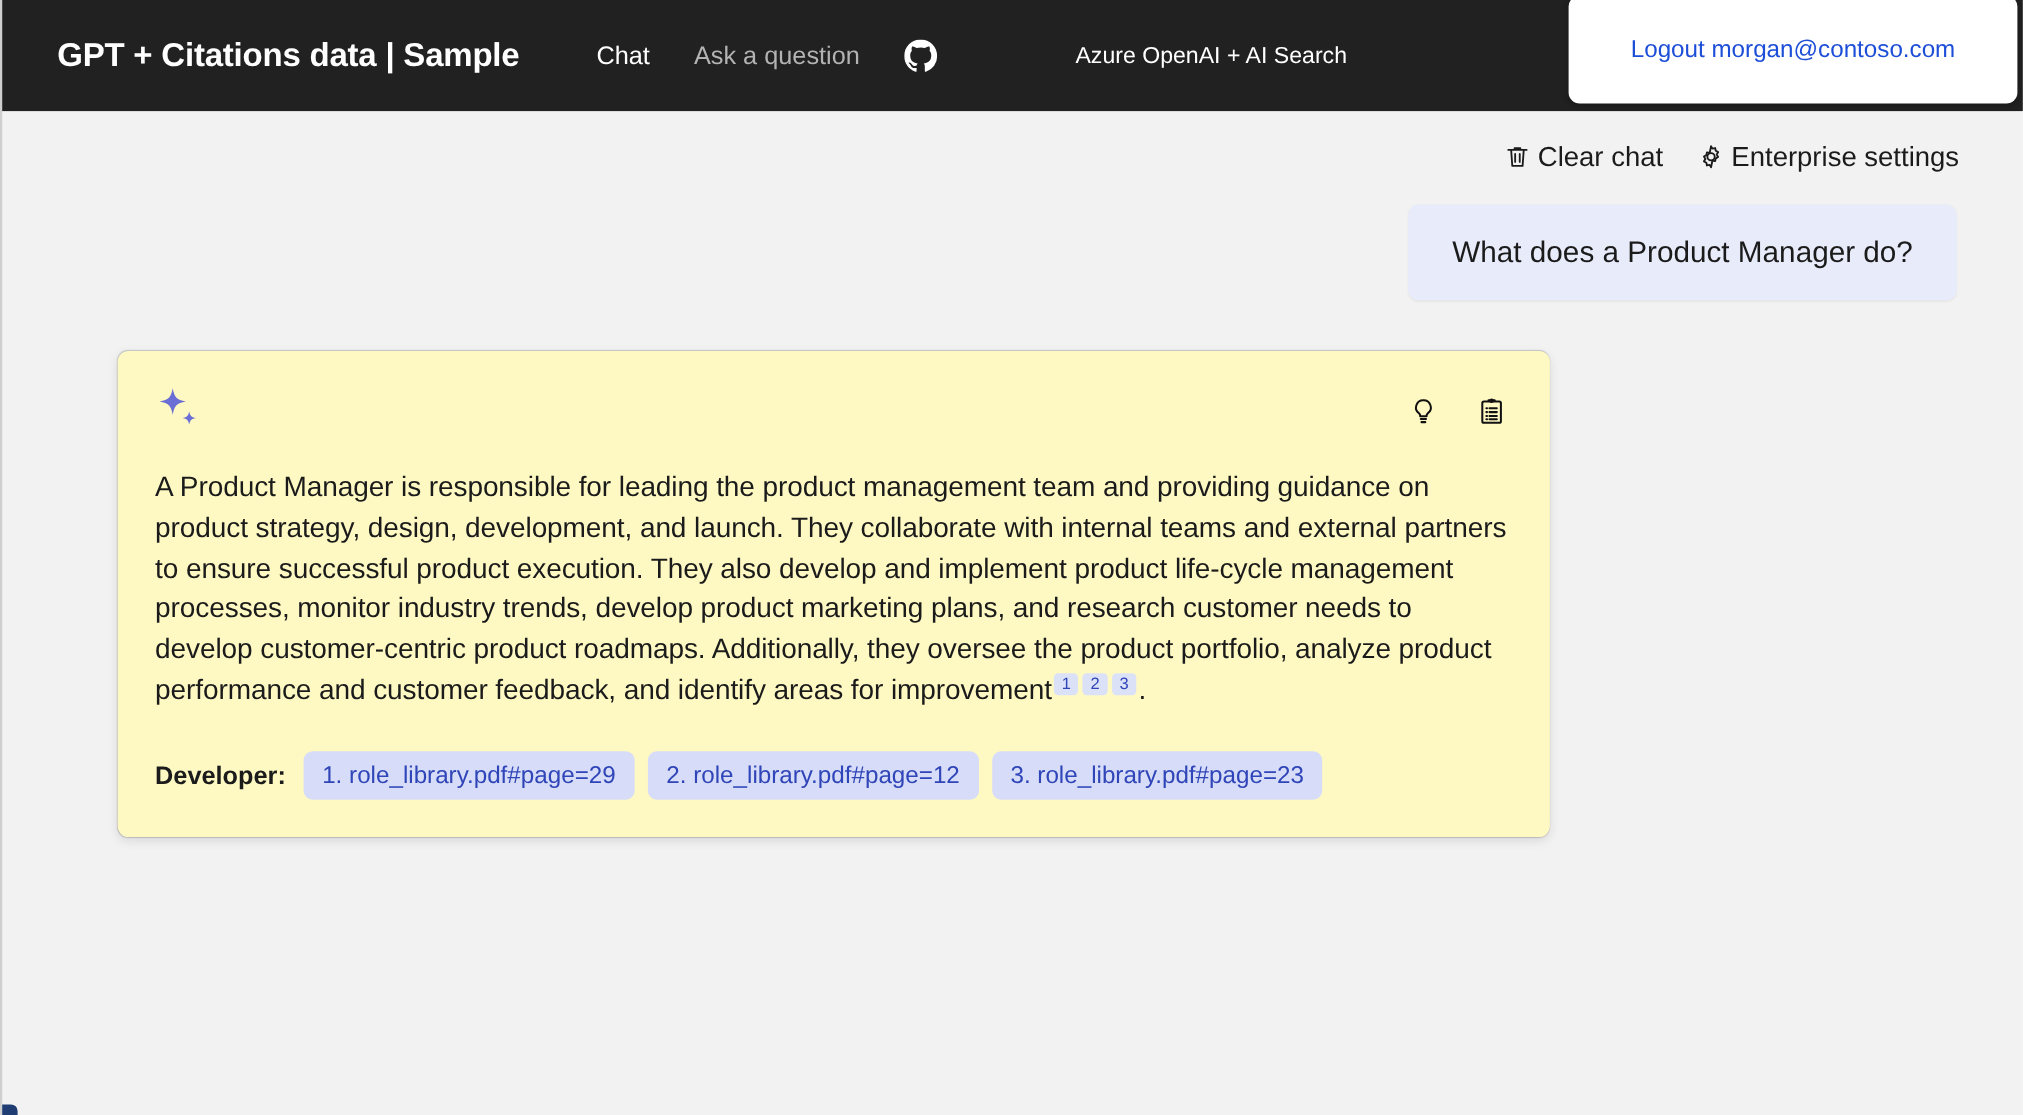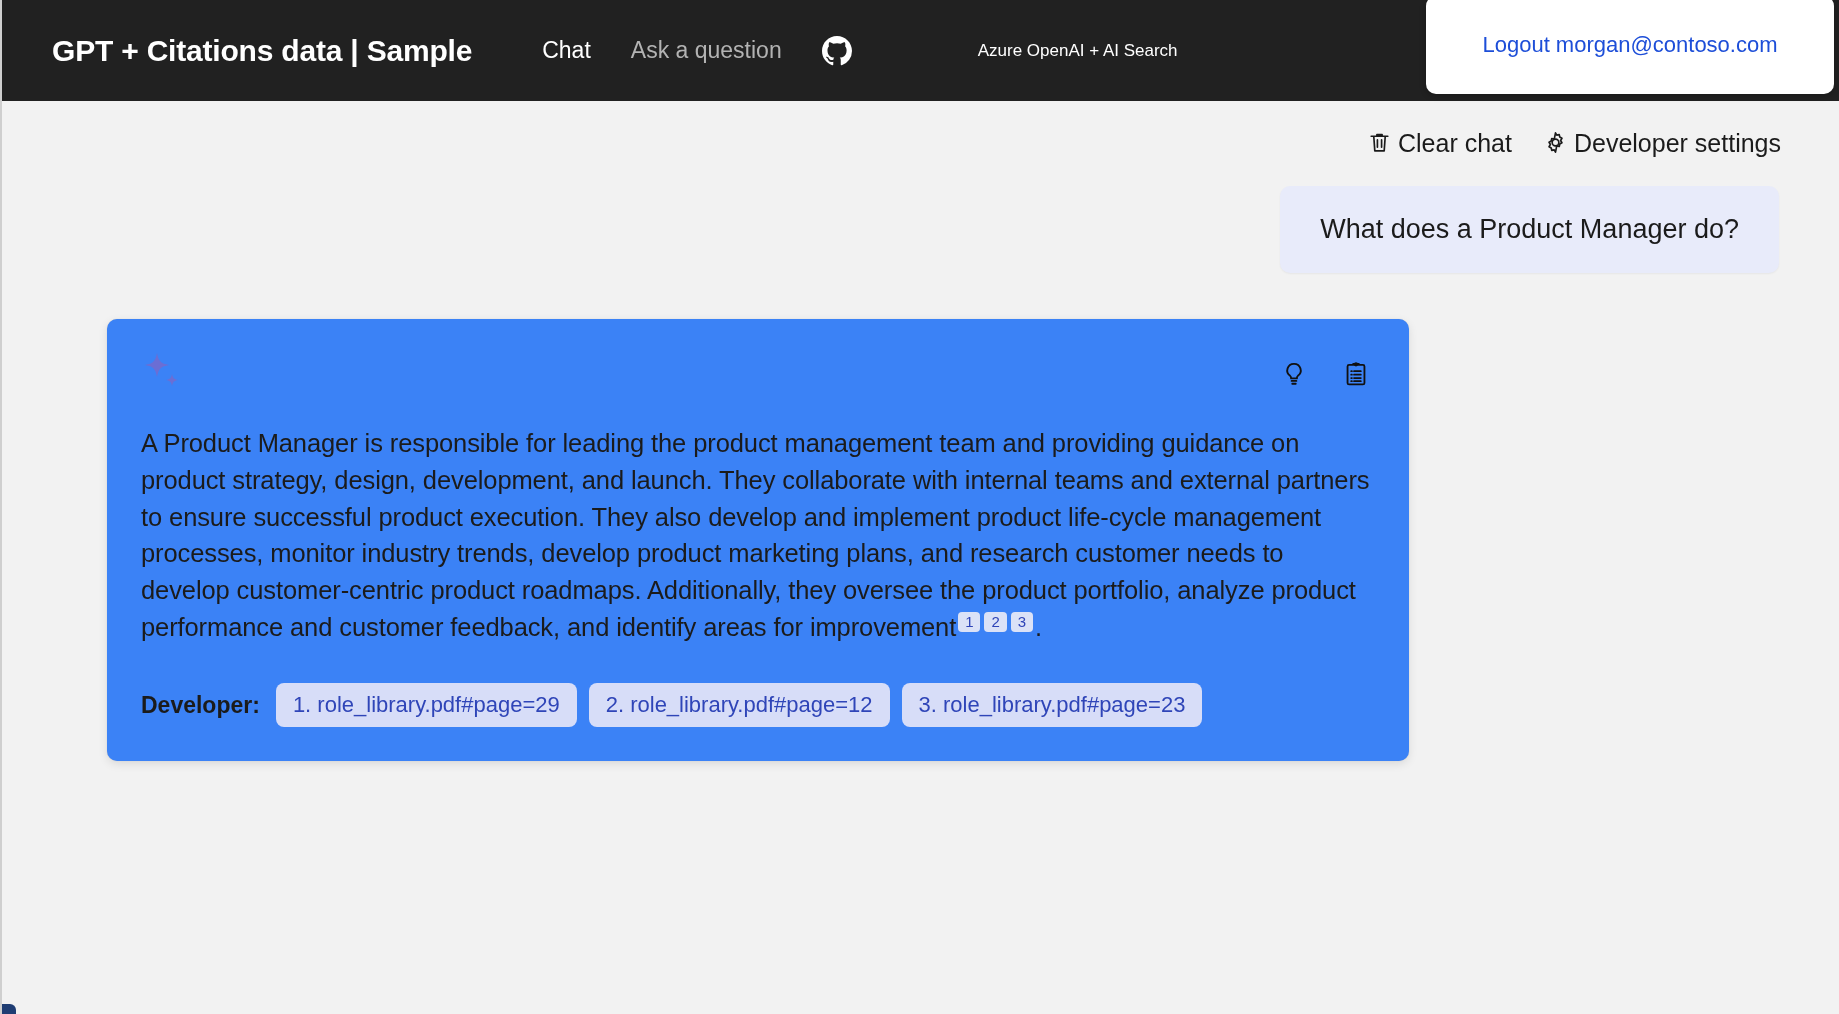--- a/index.html
+++ b/index.html
@@ -57,21 +57,21 @@
     margin-left: 36px;
     display: flex;
     align-items: center;
     justify-content: center;
     width: 34px; height: 34px;
   }
   .gh-icon svg { width: 30px; height: 30px; fill: #ffffff; }
 
   .header-brand {
     color: #ffffff;
-    font-size: 17px;
+    font-size: 21px;
     white-space: nowrap;
     margin-left: 124px;
   }
 
   .logout-panel {
     position: absolute;
     right: 5px;
     top: -4px;
     width: 408px;
     height: 98px;
@@ -141,21 +141,21 @@
   .user-bubble .txt {
     font-size: 27px;
     color: #1b1b1b;
     line-height: 1.3;
     white-space: nowrap;
   }
 
   .answer-card {
     margin-top: 46px;
     width: 1302px;
-    background: #3b82f6;
+    background: #fef9c3;
     border-radius: 10px;
     box-shadow: 0 3px 10px rgba(0,0,0,0.10), 0 0 1px rgba(0,0,0,0.18);
     padding: 30px 38px 34px 34px;
     position: relative;
   }
   .answer-head {
     display: flex;
     justify-content: space-between;
     align-items: flex-start;
     height: 52px;
@@ -292,21 +292,21 @@
         <span class="lbl">Clear chat</span>
       </button>
 
       <button class="cmd-btn">
         <span>
           <svg viewBox="0 0 24 24" aria-hidden="true">
             <circle cx="12" cy="12" r="3.2"></circle>
             <path d="M12 2.8l1.2 2.1 2.4-.5.5 2.4 2.1 1.2-1.3 2.1 1.3 2.1-2.1 1.2-.5 2.4-2.4-.5L12 21.2l-1.2-2.1-2.4.5-.5-2.4-2.1-1.2 1.3-2.1-1.3-2.1 2.1-1.2.5-2.4 2.4.5z" stroke-linejoin="round"></path>
           </svg>
         </span>
-        <span class="lbl">Developer settings</span>
+        <span class="lbl">Enterprise settings</span>
       </button>
     </div>
 
     <div class="chat-col">
 
       <div class="user-row">
         <div class="user-bubble">
           <div class="txt">What does a Product Manager do?</div>
         </div>
       </div>

